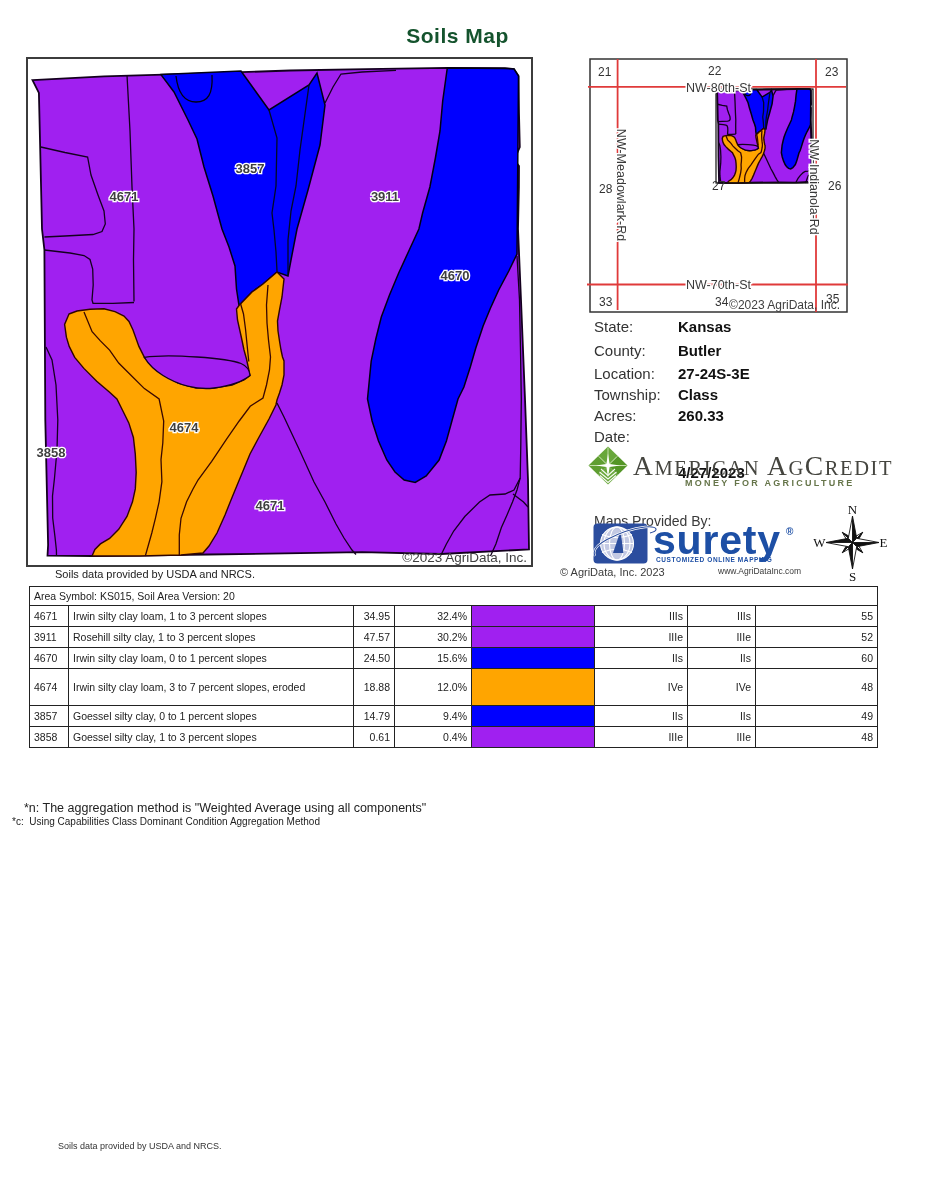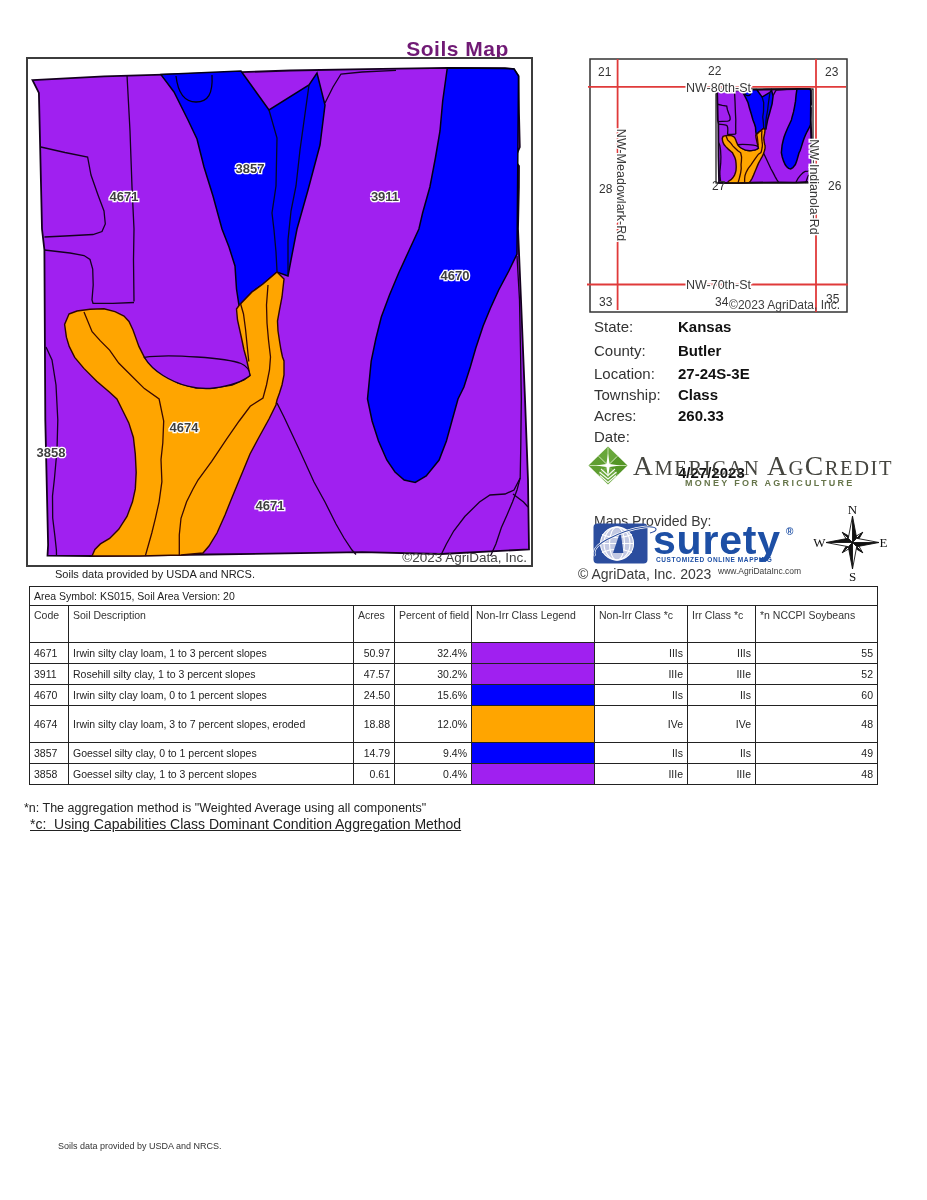--- a/index.html
+++ b/index.html
@@ -1,18 +1,18 @@
 <!DOCTYPE html>
 <html><head>
 <meta charset="utf-8">
 <style>
   html,body{margin:0;padding:0;background:#fff;}
   body{width:927px;height:1200px;position:relative;font-family:"Liberation Sans",sans-serif;overflow:hidden;}
   .abs{position:absolute;}
-  #title{left:0;top:24px;width:915px;text-align:center;font-size:21px;font-weight:bold;color:#701a75;letter-spacing:0.5px;margin-top:13px;}
+  #title{left:0;top:24px;width:915px;text-align:center;font-size:21px;font-weight:bold;color:#14532d;letter-spacing:0.5px;}
   .small{font-size:11px;color:#222;}
   .ilabel{font-size:15px;color:#333;}
   .ival{font-size:15px;font-weight:bold;color:#111;}
 </style>
 </head>
 <body>
 <div id="title" class="abs">Soils Map</div>
 
 <svg class="abs" style="left:0;top:0" width="927" height="1200" viewBox="0 0 927 1200">
 <defs>
@@ -155,21 +155,21 @@
     <line x1="7.5" y1="21.5" x2="40.5" y2="21.5"></line>
     <path d="M9,12.5 Q24,19 39,12.5 M9,30.5 Q24,24 39,30.5"></path>
   </g>
   <path d="M20,31 L27.5,9 L30.5,31 Z" fill="#2b4d9e"></path>
   <path d="M2,34 Q-2,26 14,17.5 Q34,7 52,5 Q62,4.2 63,7 Q63.5,9.5 57,11" fill="none" stroke="#fff" stroke-width="2.4"></path>
   <path d="M2,34 Q-2,26 14,17.5 Q34,7 52,5 Q62,4.2 63,7 Q63.5,9.5 57,11" fill="none" stroke="#2b4d9e" stroke-width="1.1"></path>
 </svg>
 <div class="abs" style="left:653px;top:517px;font-size:41px;font-weight:bold;color:#1d4fa5;letter-spacing:0.8px;">surety</div>
 <div class="abs" style="left:786px;top:526px;font-size:10px;font-weight:bold;color:#1d4fa5;">®</div>
 <div class="abs" style="left:656px;top:556px;font-size:6.5px;font-weight:bold;color:#1d4fa5;letter-spacing:0.6px;">CUSTOMIZED ONLINE MAPPING</div>
-<div class="abs" style="left:578px;top:566px;font-size:14px;color:#3a3a3a;">© AgriData, Inc. 2023</div>
+<div class="abs" style="left:560px;top:566px;font-size:11px;color:#3a3a3a;">© AgriData, Inc. 2023</div>
 <div class="abs" style="left:718px;top:566px;font-size:8.5px;color:#3a3a3a;">www.AgriDataInc.com</div>
 
 <style>
   #tbl{position:absolute;left:29px;top:586px;width:848px;border-collapse:collapse;font-size:10.5px;color:#222;table-layout:fixed;}
   #tbl td,#tbl th{border:1px solid #222;padding:0 4px;overflow:hidden;white-space:nowrap;}
   #tbl .num{text-align:right;}
   #tbl .leg{padding:0;}
   #tbl tr.h th{font-weight:normal;text-align:left;vertical-align:top;color:#333;padding-top:3px;height:33px;}
   #tbl td{height:20px;}
 </style>
@@ -181,34 +181,24 @@
       <col style="width:77px">
       <col style="width:123px">
       <col style="width:93px">
       <col style="width:68px">
       <col style="width:122px">
     </colgroup>
   <tbody>
       <tr>
         <td colspan="8" style="height:18px">Area Symbol: KS015, Soil Area Version: 20</td>
       </tr>
-  <tr class="h">
-        <th>Code</th>
-        <th>Soil Description</th>
-        <th>Acres</th>
-        <th>Percent of field</th>
-        <th>Non-Irr Class Legend</th>
-        <th>Non-Irr Class *c</th>
-        <th>Irr Class *c</th>
-        <th>*n NCCPI Soybeans</th>
-      </tr>
   <tr>
         <td>4671</td>
         <td>Irwin silty clay loam, 1 to 3 percent slopes</td>
-        <td class="num">50.97</td>
+        <td class="num">34.95</td>
         <td class="num">32.4%</td>
         <td class="leg" style="background:#a020f0"></td>
         <td class="num">IIIs</td>
         <td class="num">IIIs</td>
         <td class="num">55</td>
       </tr>
   <tr>
         <td>3911</td>
         <td>Rosehill silty clay, 1 to 3 percent slopes</td>
         <td class="num">47.57</td>
@@ -255,15 +245,15 @@
         <td class="num">0.4%</td>
         <td class="leg" style="background:#a020f0"></td>
         <td class="num">IIIe</td>
         <td class="num">IIIe</td>
         <td class="num">48</td>
       </tr>
 </tbody>
   </table>
 
 <div class="abs" style="left:24px;top:801px;font-size:12.5px;color:#222;">*n: The aggregation method is "Weighted Average using all components"</div>
-<div class="abs" style="left:30px;top:816px;font-size:14px;color:#222;text-decoration:underline;">*c:&nbsp; Using Capabilities Class Dominant Condition Aggregation Method</div>
+<div class="abs" style="left:12px;top:816px;font-size:10px;color:#222;">*c:&nbsp; Using Capabilities Class Dominant Condition Aggregation Method</div>
 
 <div class="abs" style="left:58px;top:1141px;font-size:9px;color:#333;">Soils data provided by USDA and NRCS.</div>
 
 </body></html>

